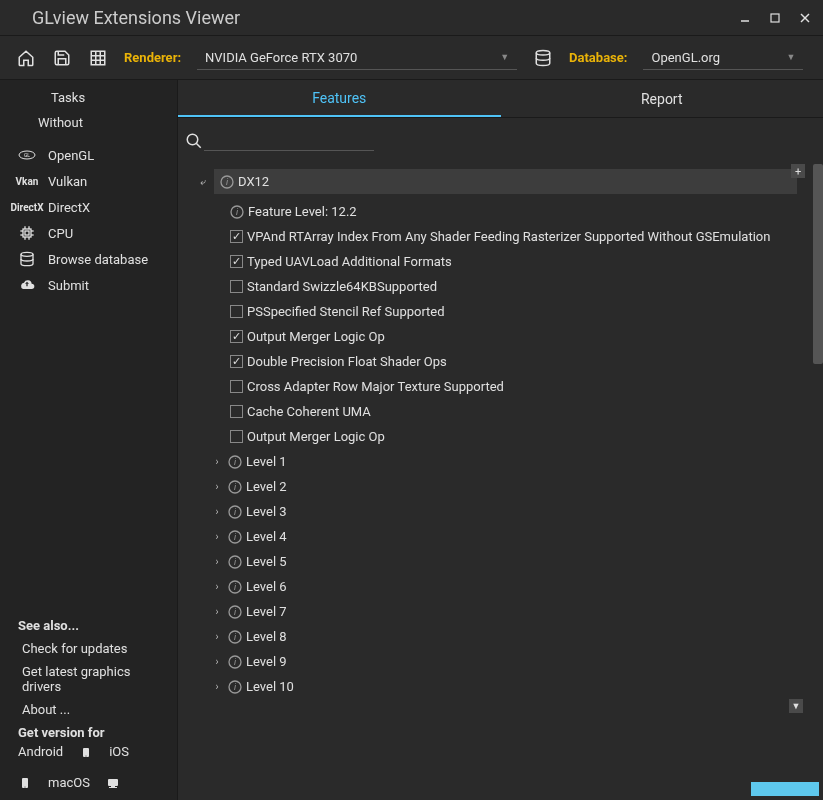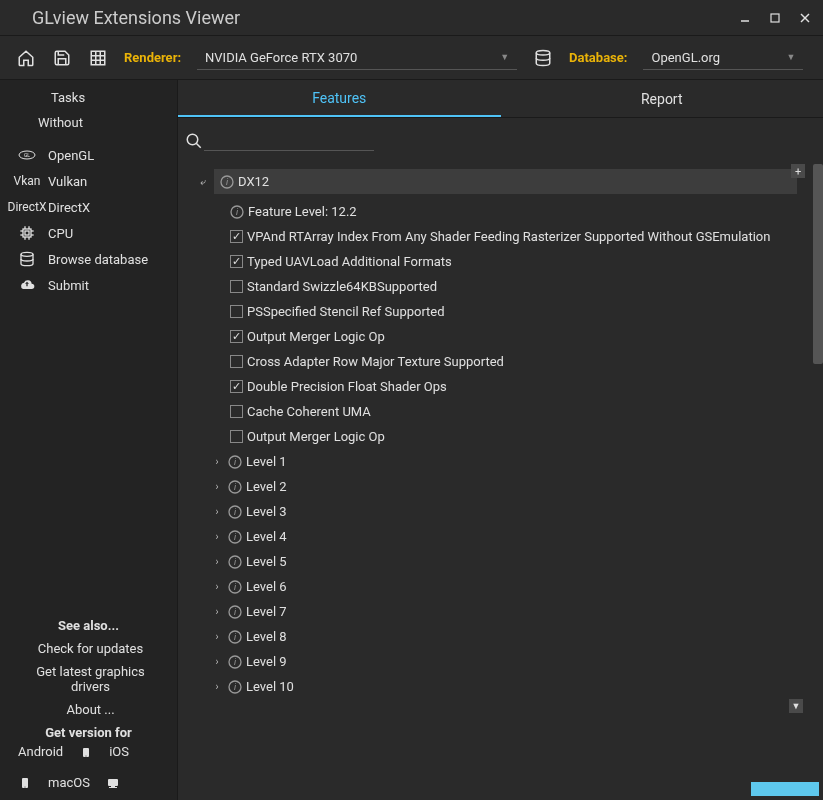--- a/index.html
+++ b/index.html
@@ -125,31 +125,30 @@
     }
     .sidebar-icon {
       width: 18px;
       height: 18px;
       display: flex;
       align-items: center;
       justify-content: center;
       flex-shrink: 0;
     }
     .sidebar-api-label {
-      font-size: 12px;
-      font-weight: normal;
+      font-size: 10px;
+      font-weight: bold;
       color: #e0e0e0;
     }
     .sidebar-spacer {
       flex: 1;
     }
     .sidebar-footer {
       padding: 6px 18px 10px;
       font-size: 13px;
-      text-align: center;
     }
     .sidebar-footer-header {
       font-weight: bold;
       padding: 4px 0;
       color: #e0e0e0;
     }
     .sidebar-footer-item {
       padding: 4px 0 4px 4px;
       color: #e0e0e0;
       cursor: pointer;
@@ -537,26 +536,26 @@
           </div>
           <div class="tree-row indent-1">
             <span class="checkbox"></span>
             <span>PSSpecified Stencil Ref Supported</span>
           </div>
           <div class="tree-row indent-1">
             <span class="checkbox checked"></span>
             <span>Output Merger Logic Op</span>
           </div>
           <div class="tree-row indent-1">
+            <span class="checkbox checked"></span>
+            <span>Double Precision Float Shader Ops</span>
+          </div>
+          <div class="tree-row indent-1">
             <span class="checkbox"></span>
             <span>Cross Adapter Row Major Texture Supported</span>
-          </div>
-          <div class="tree-row indent-1">
-            <span class="checkbox checked"></span>
-            <span>Double Precision Float Shader Ops</span>
           </div>
           <div class="tree-row indent-1">
             <span class="checkbox"></span>
             <span>Cache Coherent UMA</span>
           </div>
           <div class="tree-row indent-1">
             <span class="checkbox"></span>
             <span>Output Merger Logic Op</span>
           </div>
         </div>

